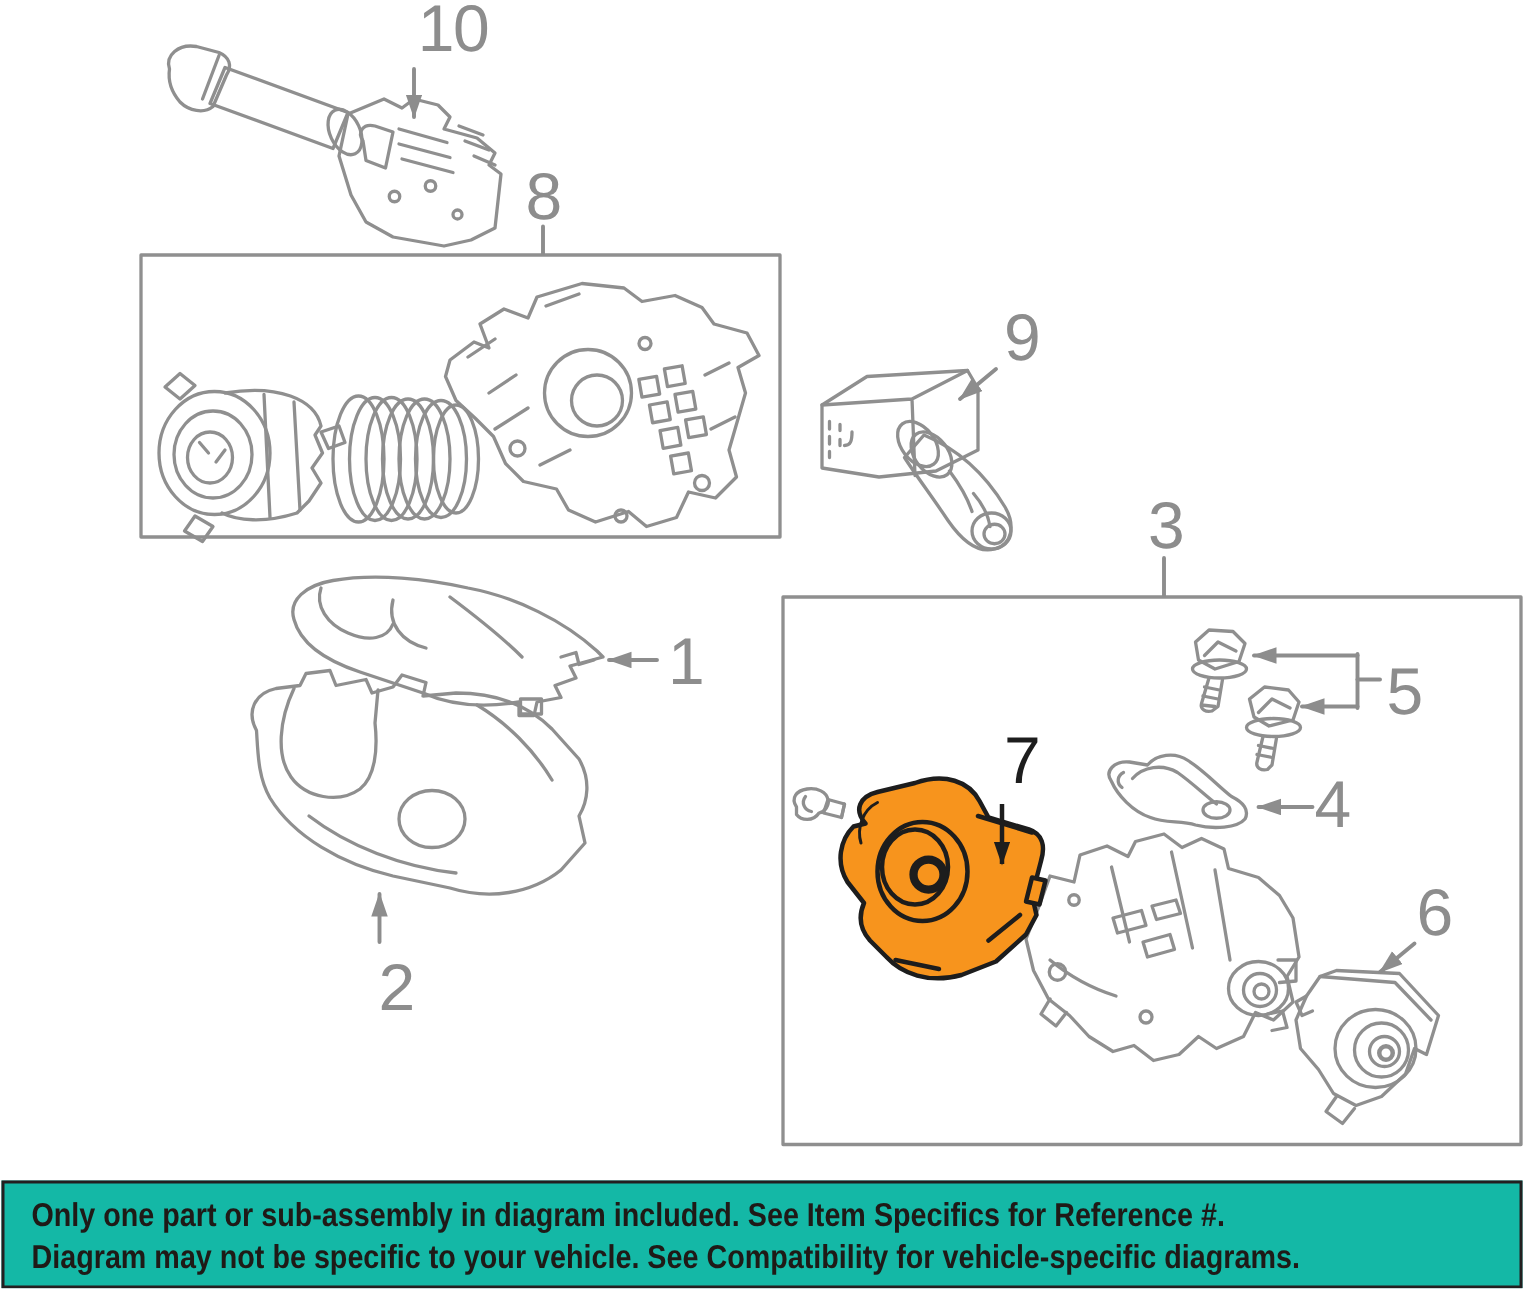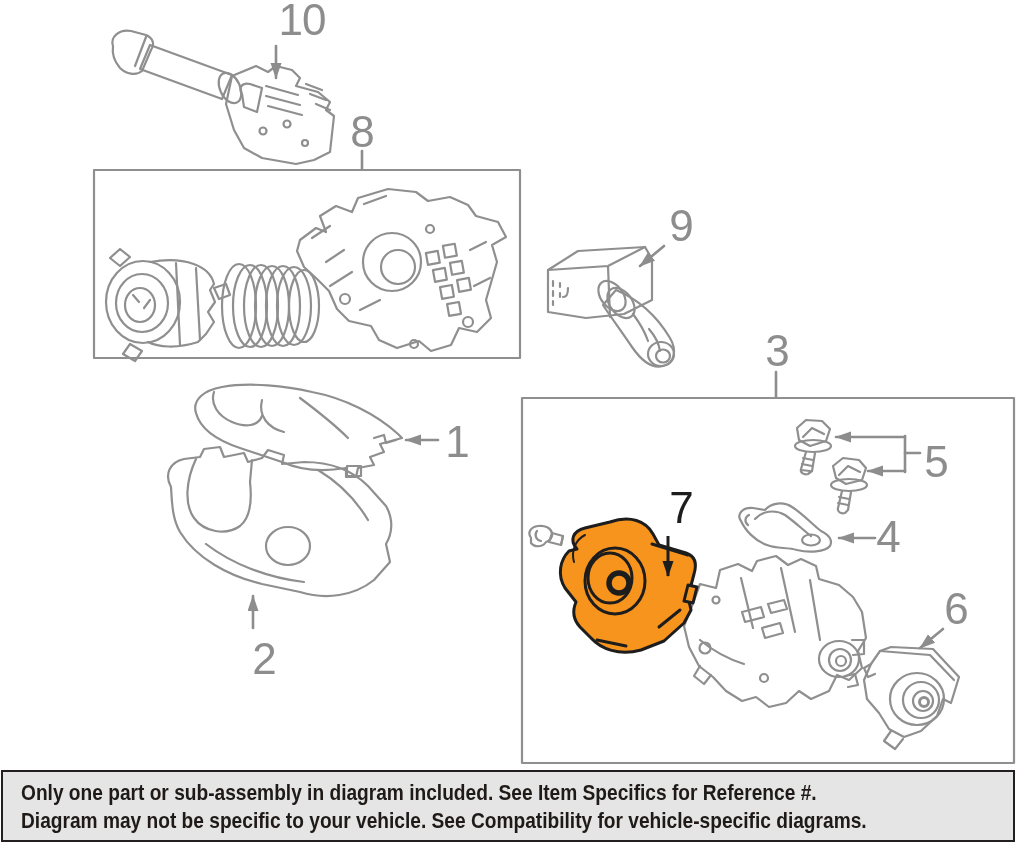--- a/index.html
+++ b/index.html
@@ -8,22 +8,22 @@
     font-family:"Liberation Sans",sans-serif;
   }
   .art{position:absolute;left:0;top:0;}
   .callout{
     position:absolute;transform:translate(-50%,-50%);
     font-size:44px;line-height:1;color:#8d8d8d;letter-spacing:-1px;
     user-select:none;white-space:nowrap;
   }
   .callout.black{color:#1d1d1d;}
   .banner{
-    position:absolute;left:1px;top:770px;width:1014px;height:72px;
-    box-sizing:border-box;background:#e5e5e5;border:2px solid #231f20;
+    position:absolute;left:1px;top:787px;width:1014px;height:72px;
+    box-sizing:border-box;background:#14b8a6;border:2px solid #231f20;
     padding:7px 0 0 18px;
   }
   .banner-line{
     font-weight:bold;font-size:22px;line-height:28px;color:#1f1a17;
     white-space:nowrap;transform:scaleX(0.87);transform-origin:0 50%;
   }
 </style>
 </head>
 <body>
 

